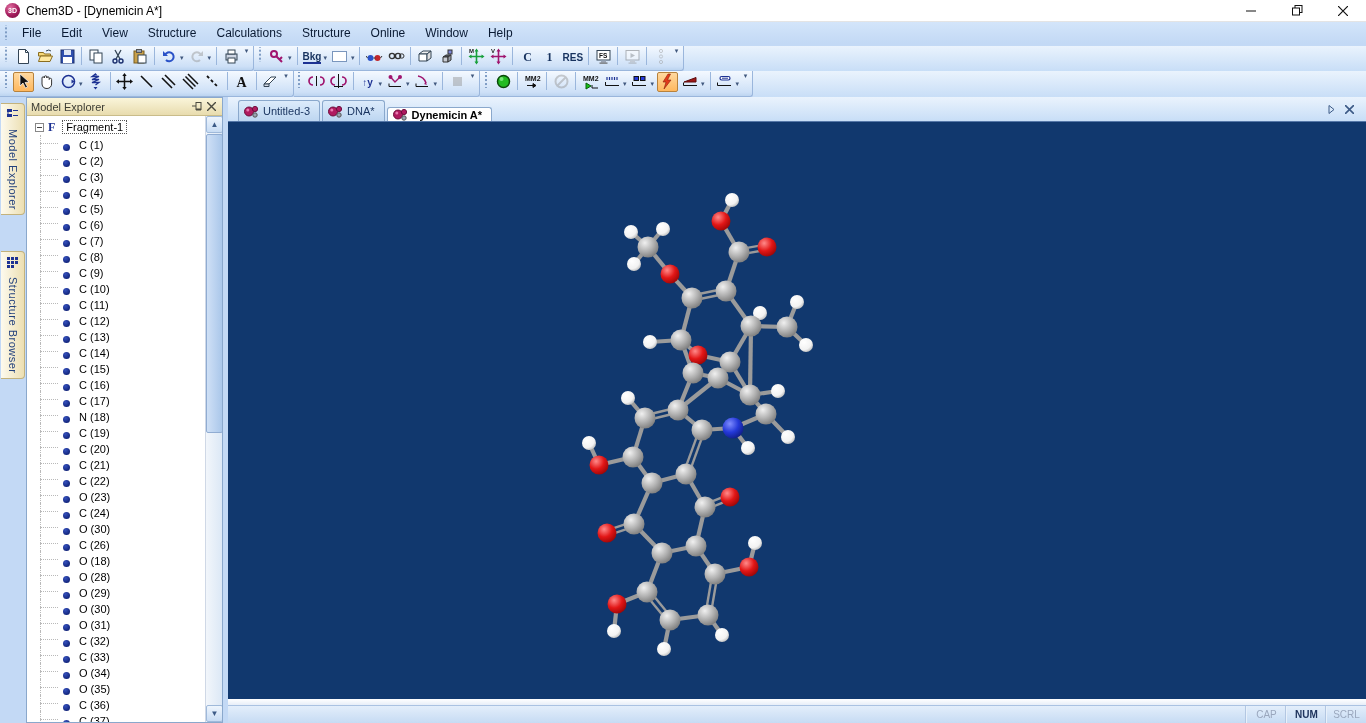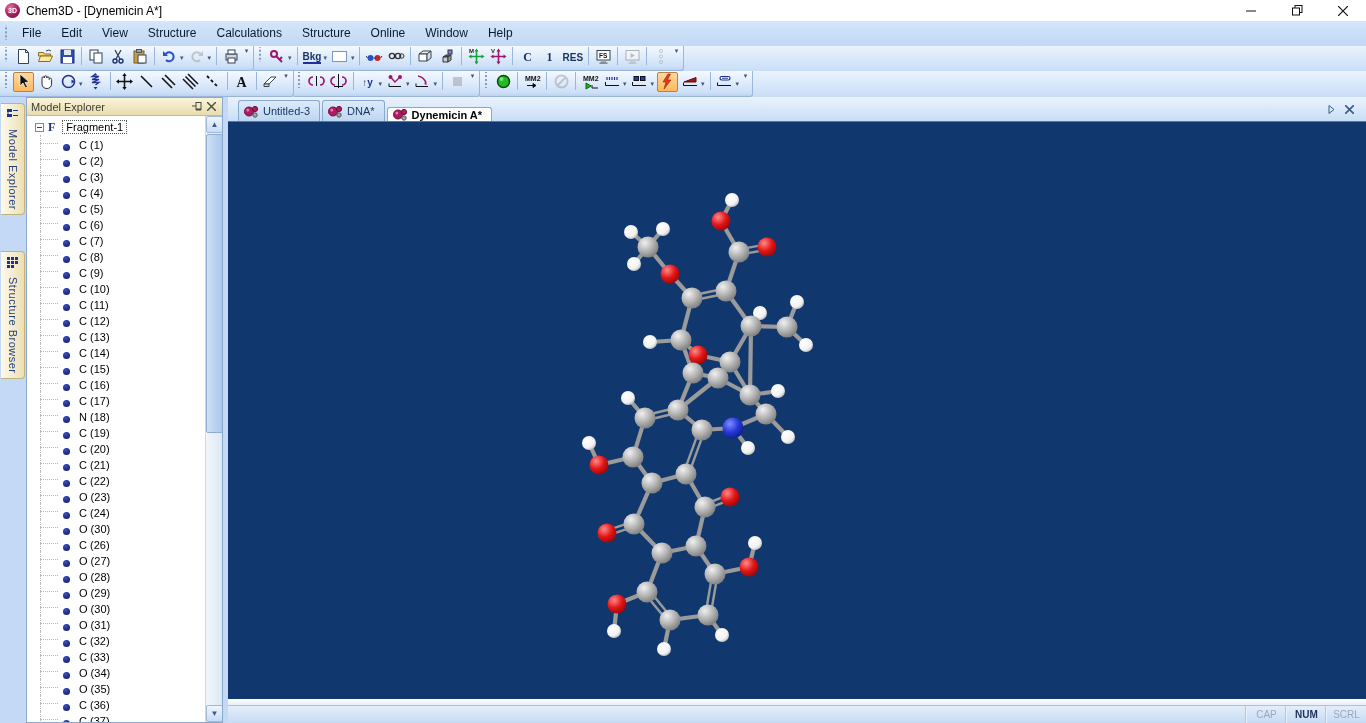--- a/index.html
+++ b/index.html
@@ -685,21 +685,21 @@
             <div class="treeitem">
               <span class="bullet"></span>
               <span class="treelabel">O (30)</span>
             </div>
             <div class="treeitem">
               <span class="bullet"></span>
               <span class="treelabel">C (26)</span>
             </div>
             <div class="treeitem">
               <span class="bullet"></span>
-              <span class="treelabel">O (27)</span>
+              <span class="treelabel">O (18)</span>
             </div>
             <div class="treeitem">
               <span class="bullet"></span>
               <span class="treelabel">O (28)</span>
             </div>
             <div class="treeitem">
               <span class="bullet"></span>
               <span class="treelabel">O (29)</span>
             </div>
             <div class="treeitem">

